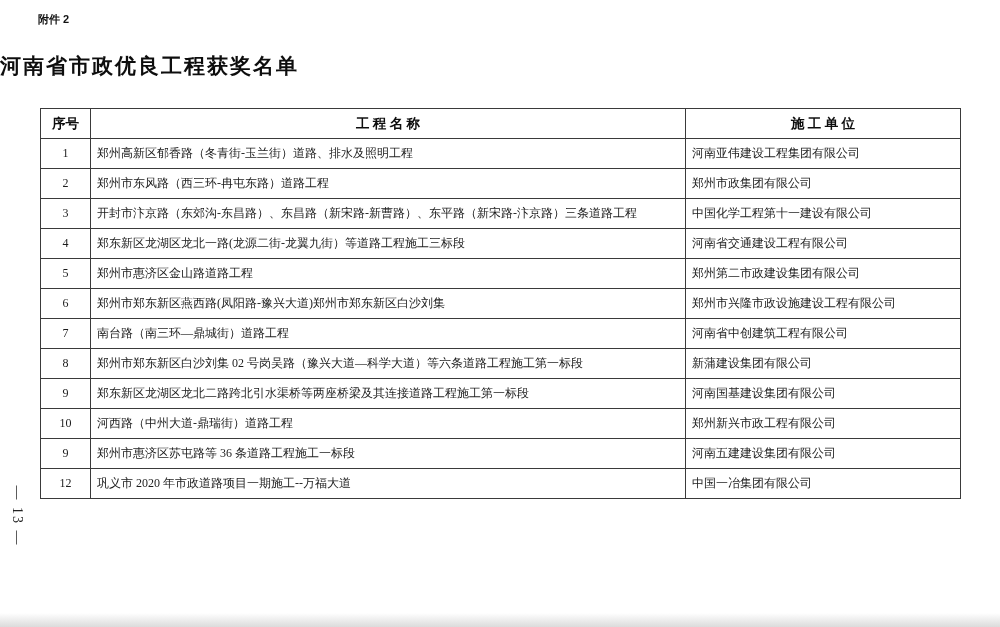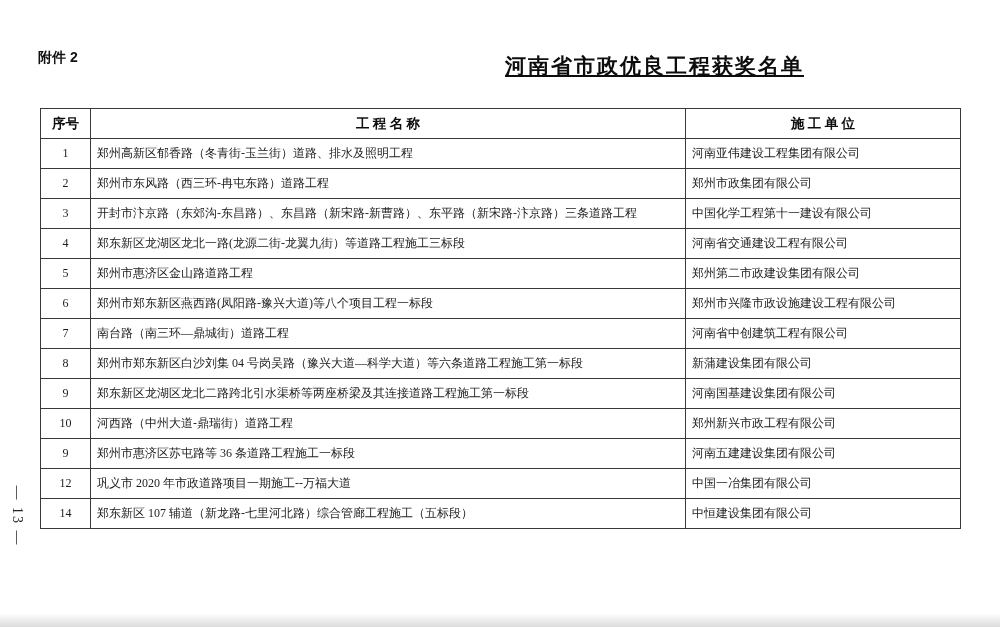--- a/index.html
+++ b/index.html
@@ -17,27 +17,27 @@
   }
   .page::after { 
     content: "";
     position: absolute; left: 0; right: 0; bottom: 0; height: 14px;
     background: linear-gradient(to bottom, rgba(255,255,255,0), rgba(190,190,190,0.55));
     pointer-events: none;
   }
   .attachment {
     position: absolute; left: 38px; top: 12px;
     font-family: "Liberation Sans", "DejaVu Sans", sans-serif;
-    font-weight: bold; font-size: 14px; color: #111; margin-top: 37px;
+    font-weight: bold; font-size: 11px; color: #111;
   }
   .doc-title {
     position: absolute; left: 0; top: 52px; width: 804px;
-    text-align: right;
+    text-align: left;
     font-family: "Liberation Sans", "DejaVu Sans", sans-serif;
-    font-weight: bold; font-size: 21px; letter-spacing: 2px; color: #0d0d0d; text-decoration: underline;
+    font-weight: bold; font-size: 21px; letter-spacing: 2px; color: #0d0d0d;
   }
   .page-no {
     position: absolute; left: -28px; top: 508px;
     width: 90px; text-align: center;
     transform: rotate(90deg);
     font-size: 14px; color: #222; letter-spacing: 2px;
     white-space: nowrap;
   }
   table.award {
     position: absolute; left: 40px; top: 108px;
@@ -119,33 +119,33 @@
   </tr>
 
   <tr>
     <td class="no">5</td>
     <td class="proj">郑州市惠济区金山路道路工程</td>
     <td class="unit">郑州第二市政建设集团有限公司</td>
   </tr>
 
   <tr>
     <td class="no">6</td>
-    <td class="proj">郑州市郑东新区燕西路(凤阳路-豫兴大道)等八个项目工程一标段</td>
+    <td class="proj">郑州市郑东新区燕西路(凤阳路-豫兴大道)郑州市郑东新区白沙刘集</td>
     <td class="unit">郑州市兴隆市政设施建设工程有限公司</td>
   </tr>
 
   <tr>
     <td class="no">7</td>
     <td class="proj">南台路（南三环—鼎城街）道路工程</td>
     <td class="unit">河南省中创建筑工程有限公司</td>
   </tr>
 
   <tr>
     <td class="no">8</td>
-    <td class="proj">郑州市郑东新区白沙刘集 04 号岗吴路（豫兴大道—科学大道）等六条道路工程施工第一标段</td>
+    <td class="proj">郑州市郑东新区白沙刘集 02 号岗吴路（豫兴大道—科学大道）等六条道路工程施工第一标段</td>
     <td class="unit">新蒲建设集团有限公司</td>
   </tr>
 
   <tr>
     <td class="no">9</td>
     <td class="proj">郑东新区龙湖区龙北二路跨北引水渠桥等两座桥梁及其连接道路工程施工第一标段</td>
     <td class="unit">河南国基建设集团有限公司</td>
   </tr>
 
   <tr>
@@ -160,22 +160,17 @@
     <td class="unit">河南五建建设集团有限公司</td>
   </tr>
 
   <tr>
     <td class="no">12</td>
     <td class="proj">巩义市 2020 年市政道路项目一期施工--万福大道</td>
     <td class="unit">中国一冶集团有限公司</td>
   </tr>
 
 
-  <tr>
-    <td class="no">14</td>
-    <td class="proj">郑东新区 107 辅道（新龙路-七里河北路）综合管廊工程施工（五标段）</td>
-    <td class="unit">中恒建设集团有限公司</td>
-  </tr>
 
 </tbody>
   </table>
 
 </div>
 
 </body></html>

